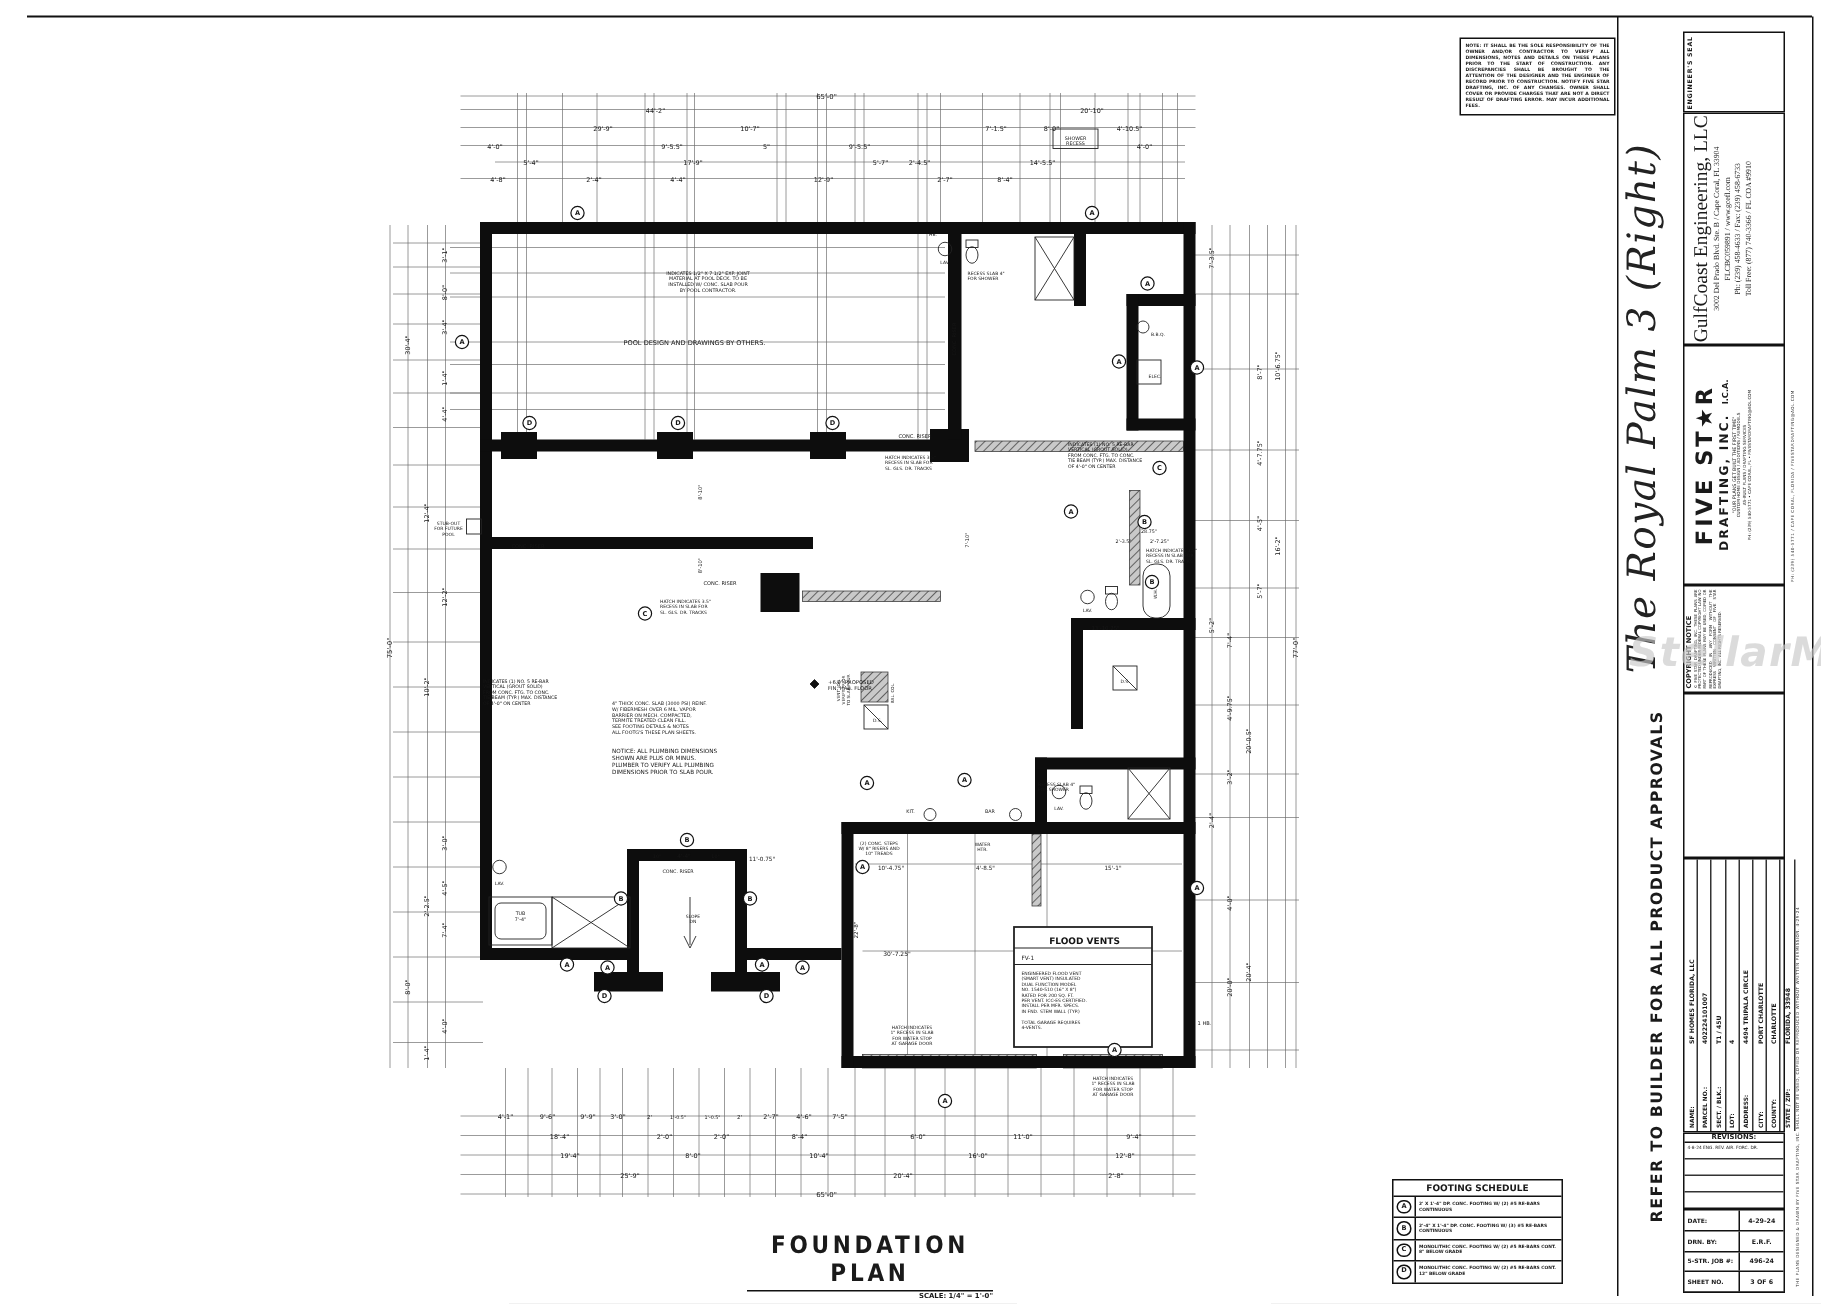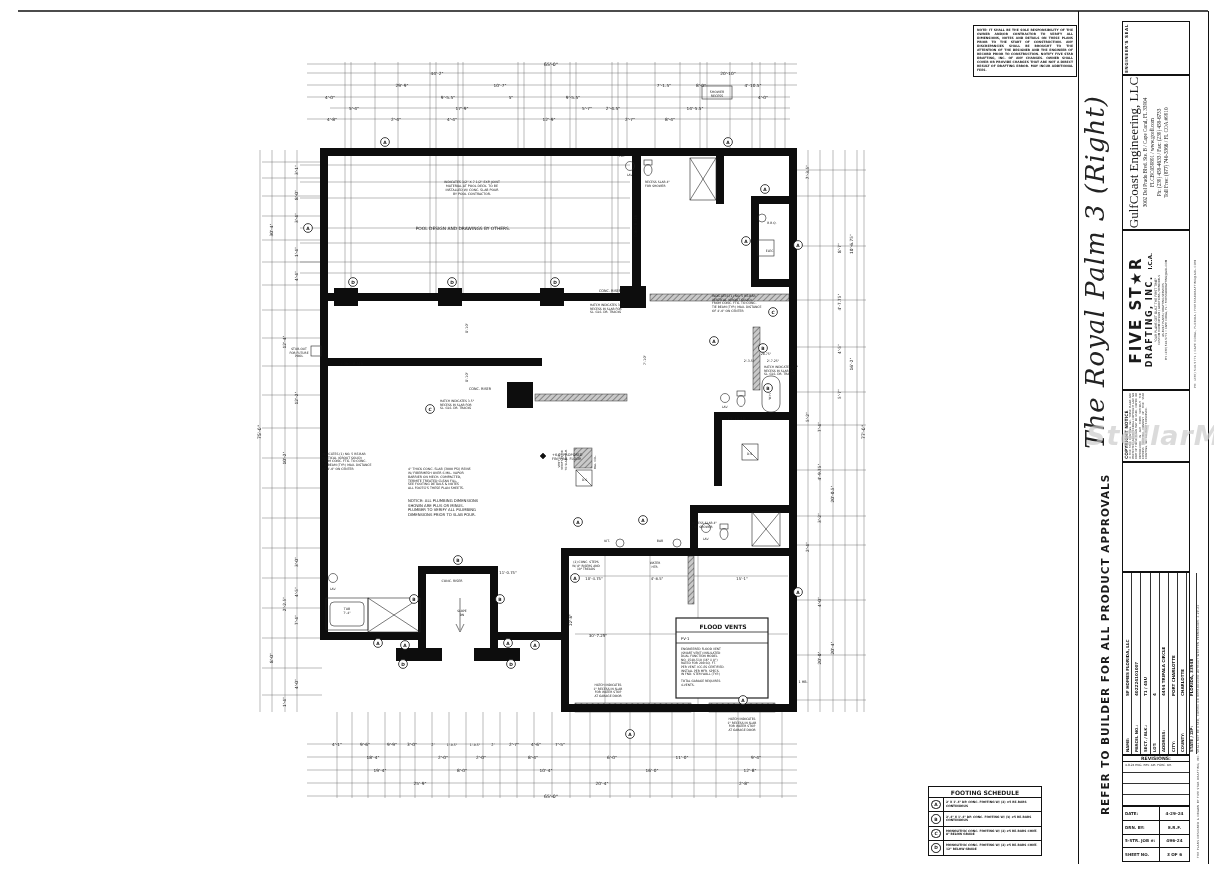--- a/index.html
+++ b/index.html
@@ -556,16 +556,20 @@
         </div>
         <div class="fsched-row">
           <div class="fsched-mark">
             <div class="fsched-circle">D</div>
           </div>
           <div class="fsched-desc">MONOLITHIC CONC. FOOTING W/ (2) #5 RE-BARS CONT. 12" BELOW GRADE</div>
         </div>
       </div>
   </div>
 
+  <div class="abs" style="left:498px;top:820px;width:164px;">
+    <div class="fp-title">FOUNDATION PLAN</div>
+    <div class="fp-scale">SCALE: 1/4" = 1'-0"</div>
+  </div>
 
   <div class="abs watermark" style="left:1086px;top:420px;">StellarMLS</div>
 
 </div>
 
 </body></html>

